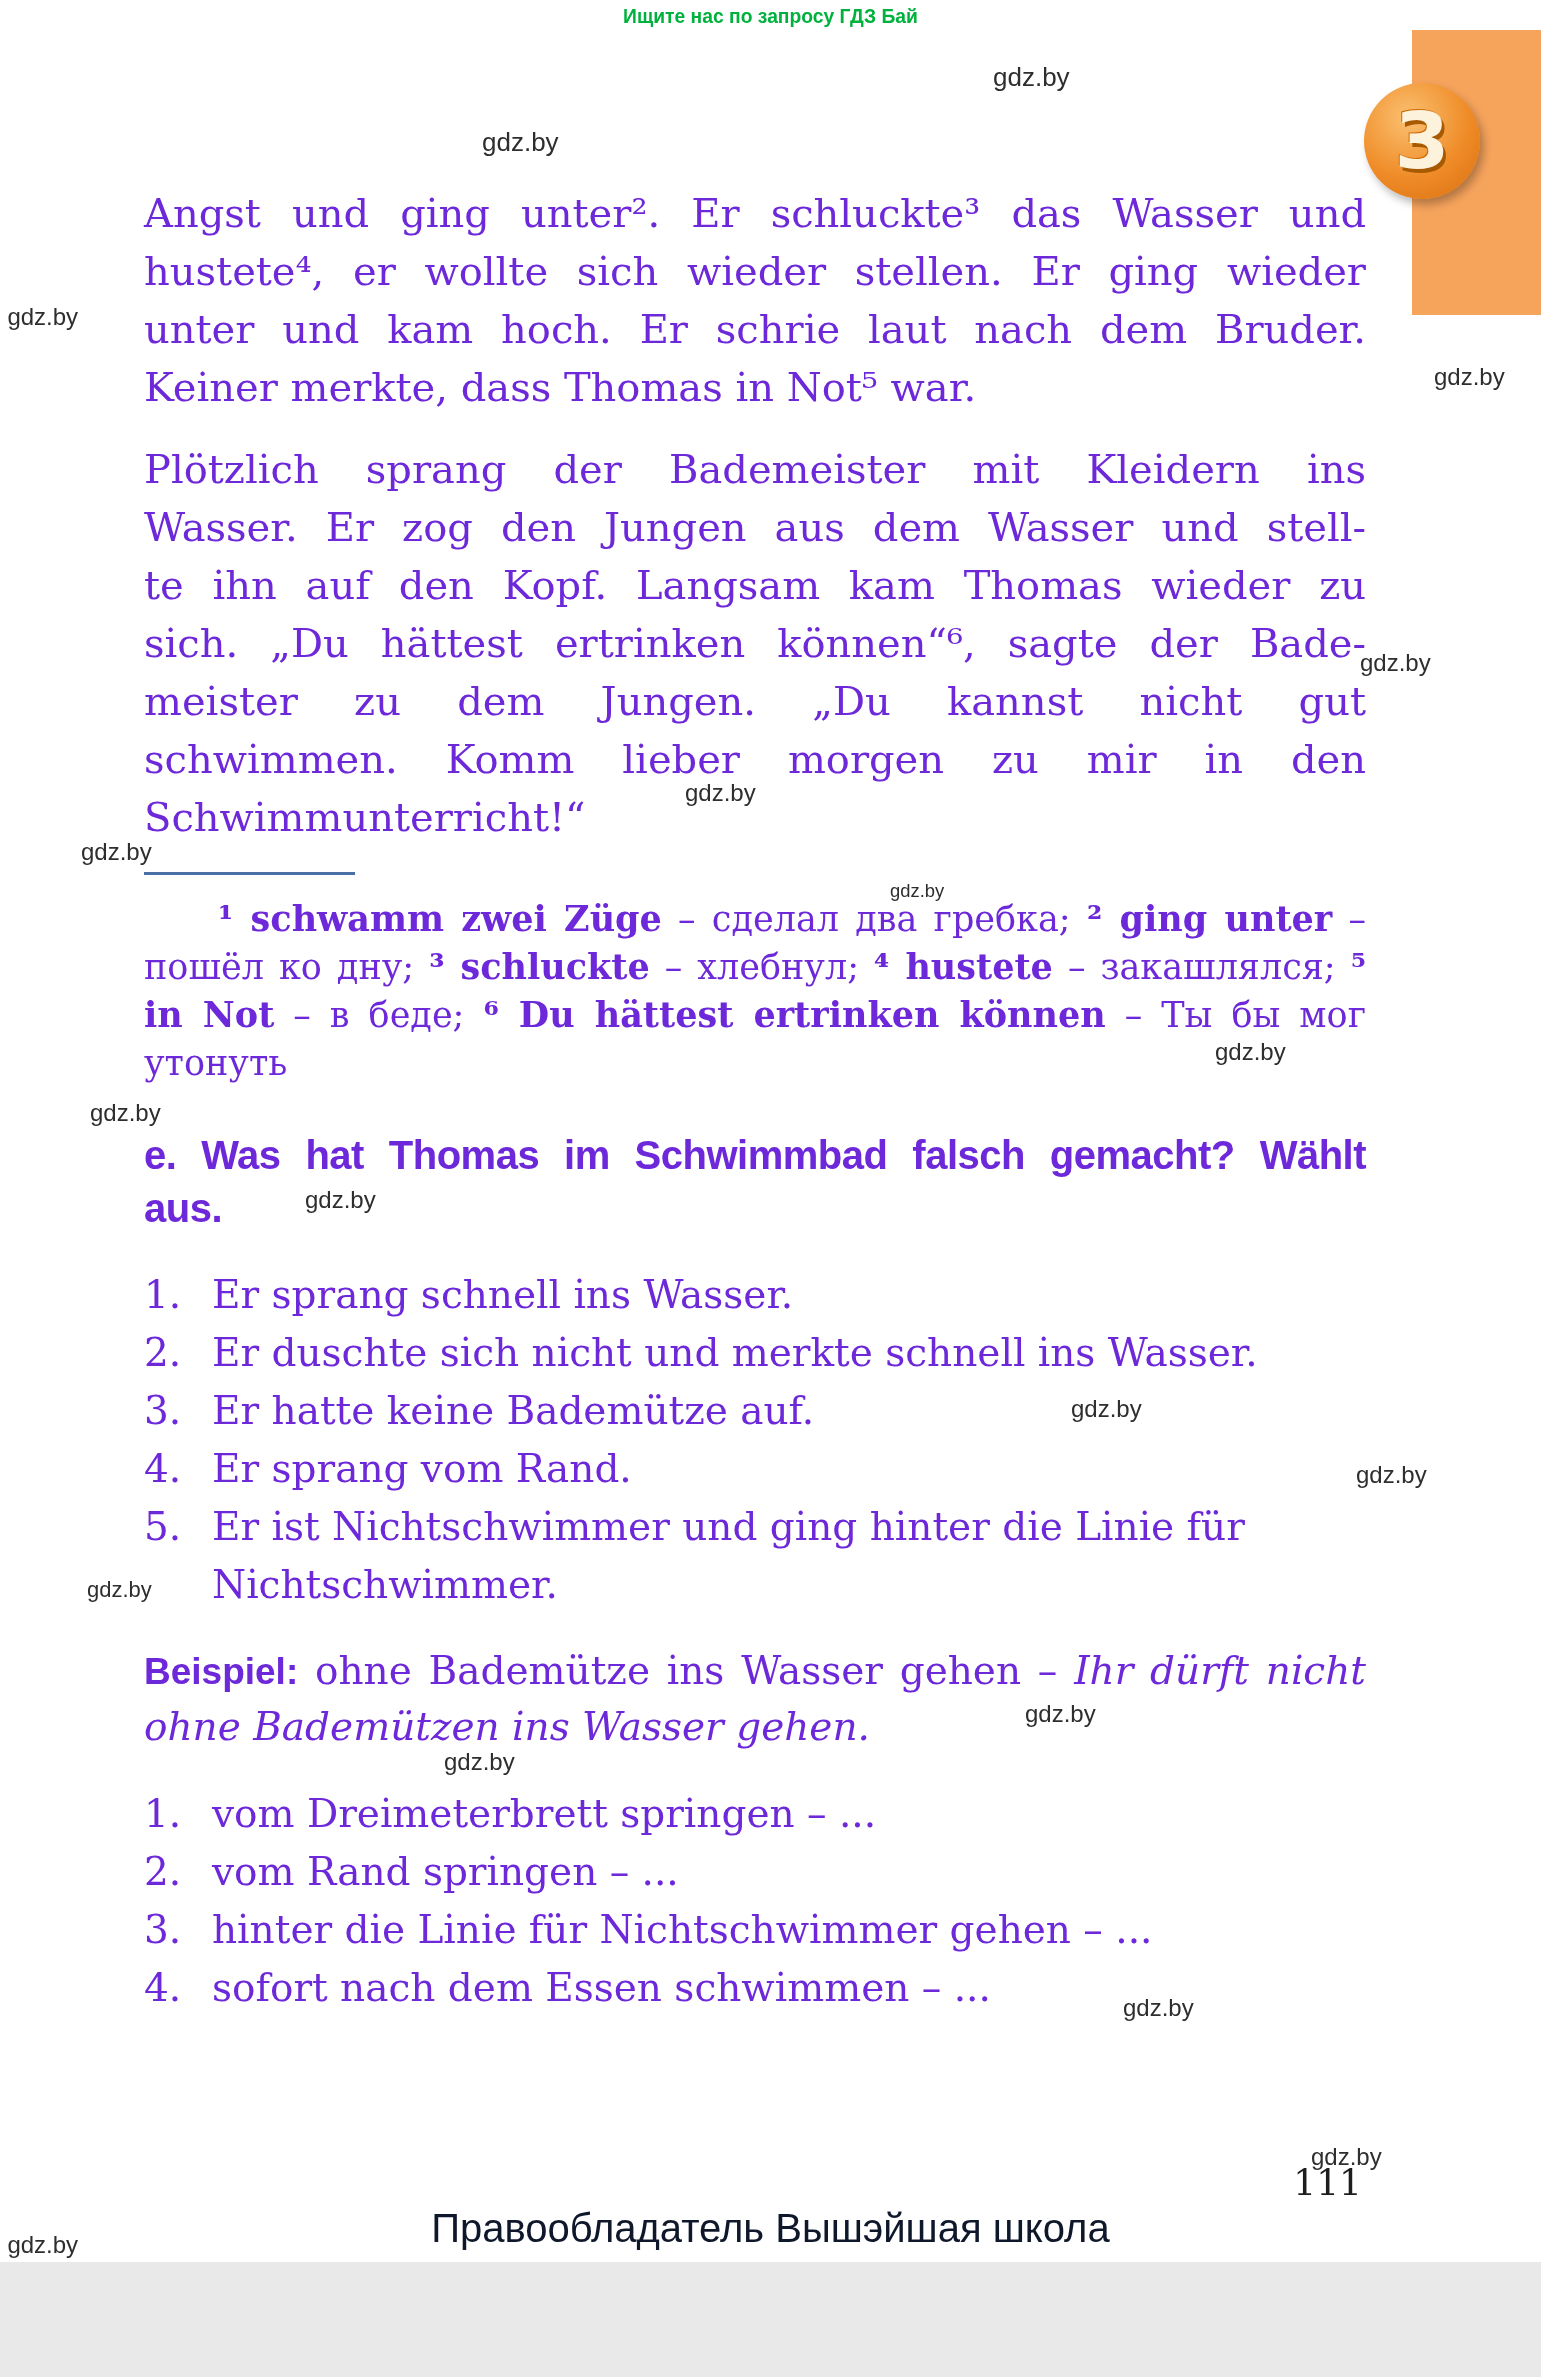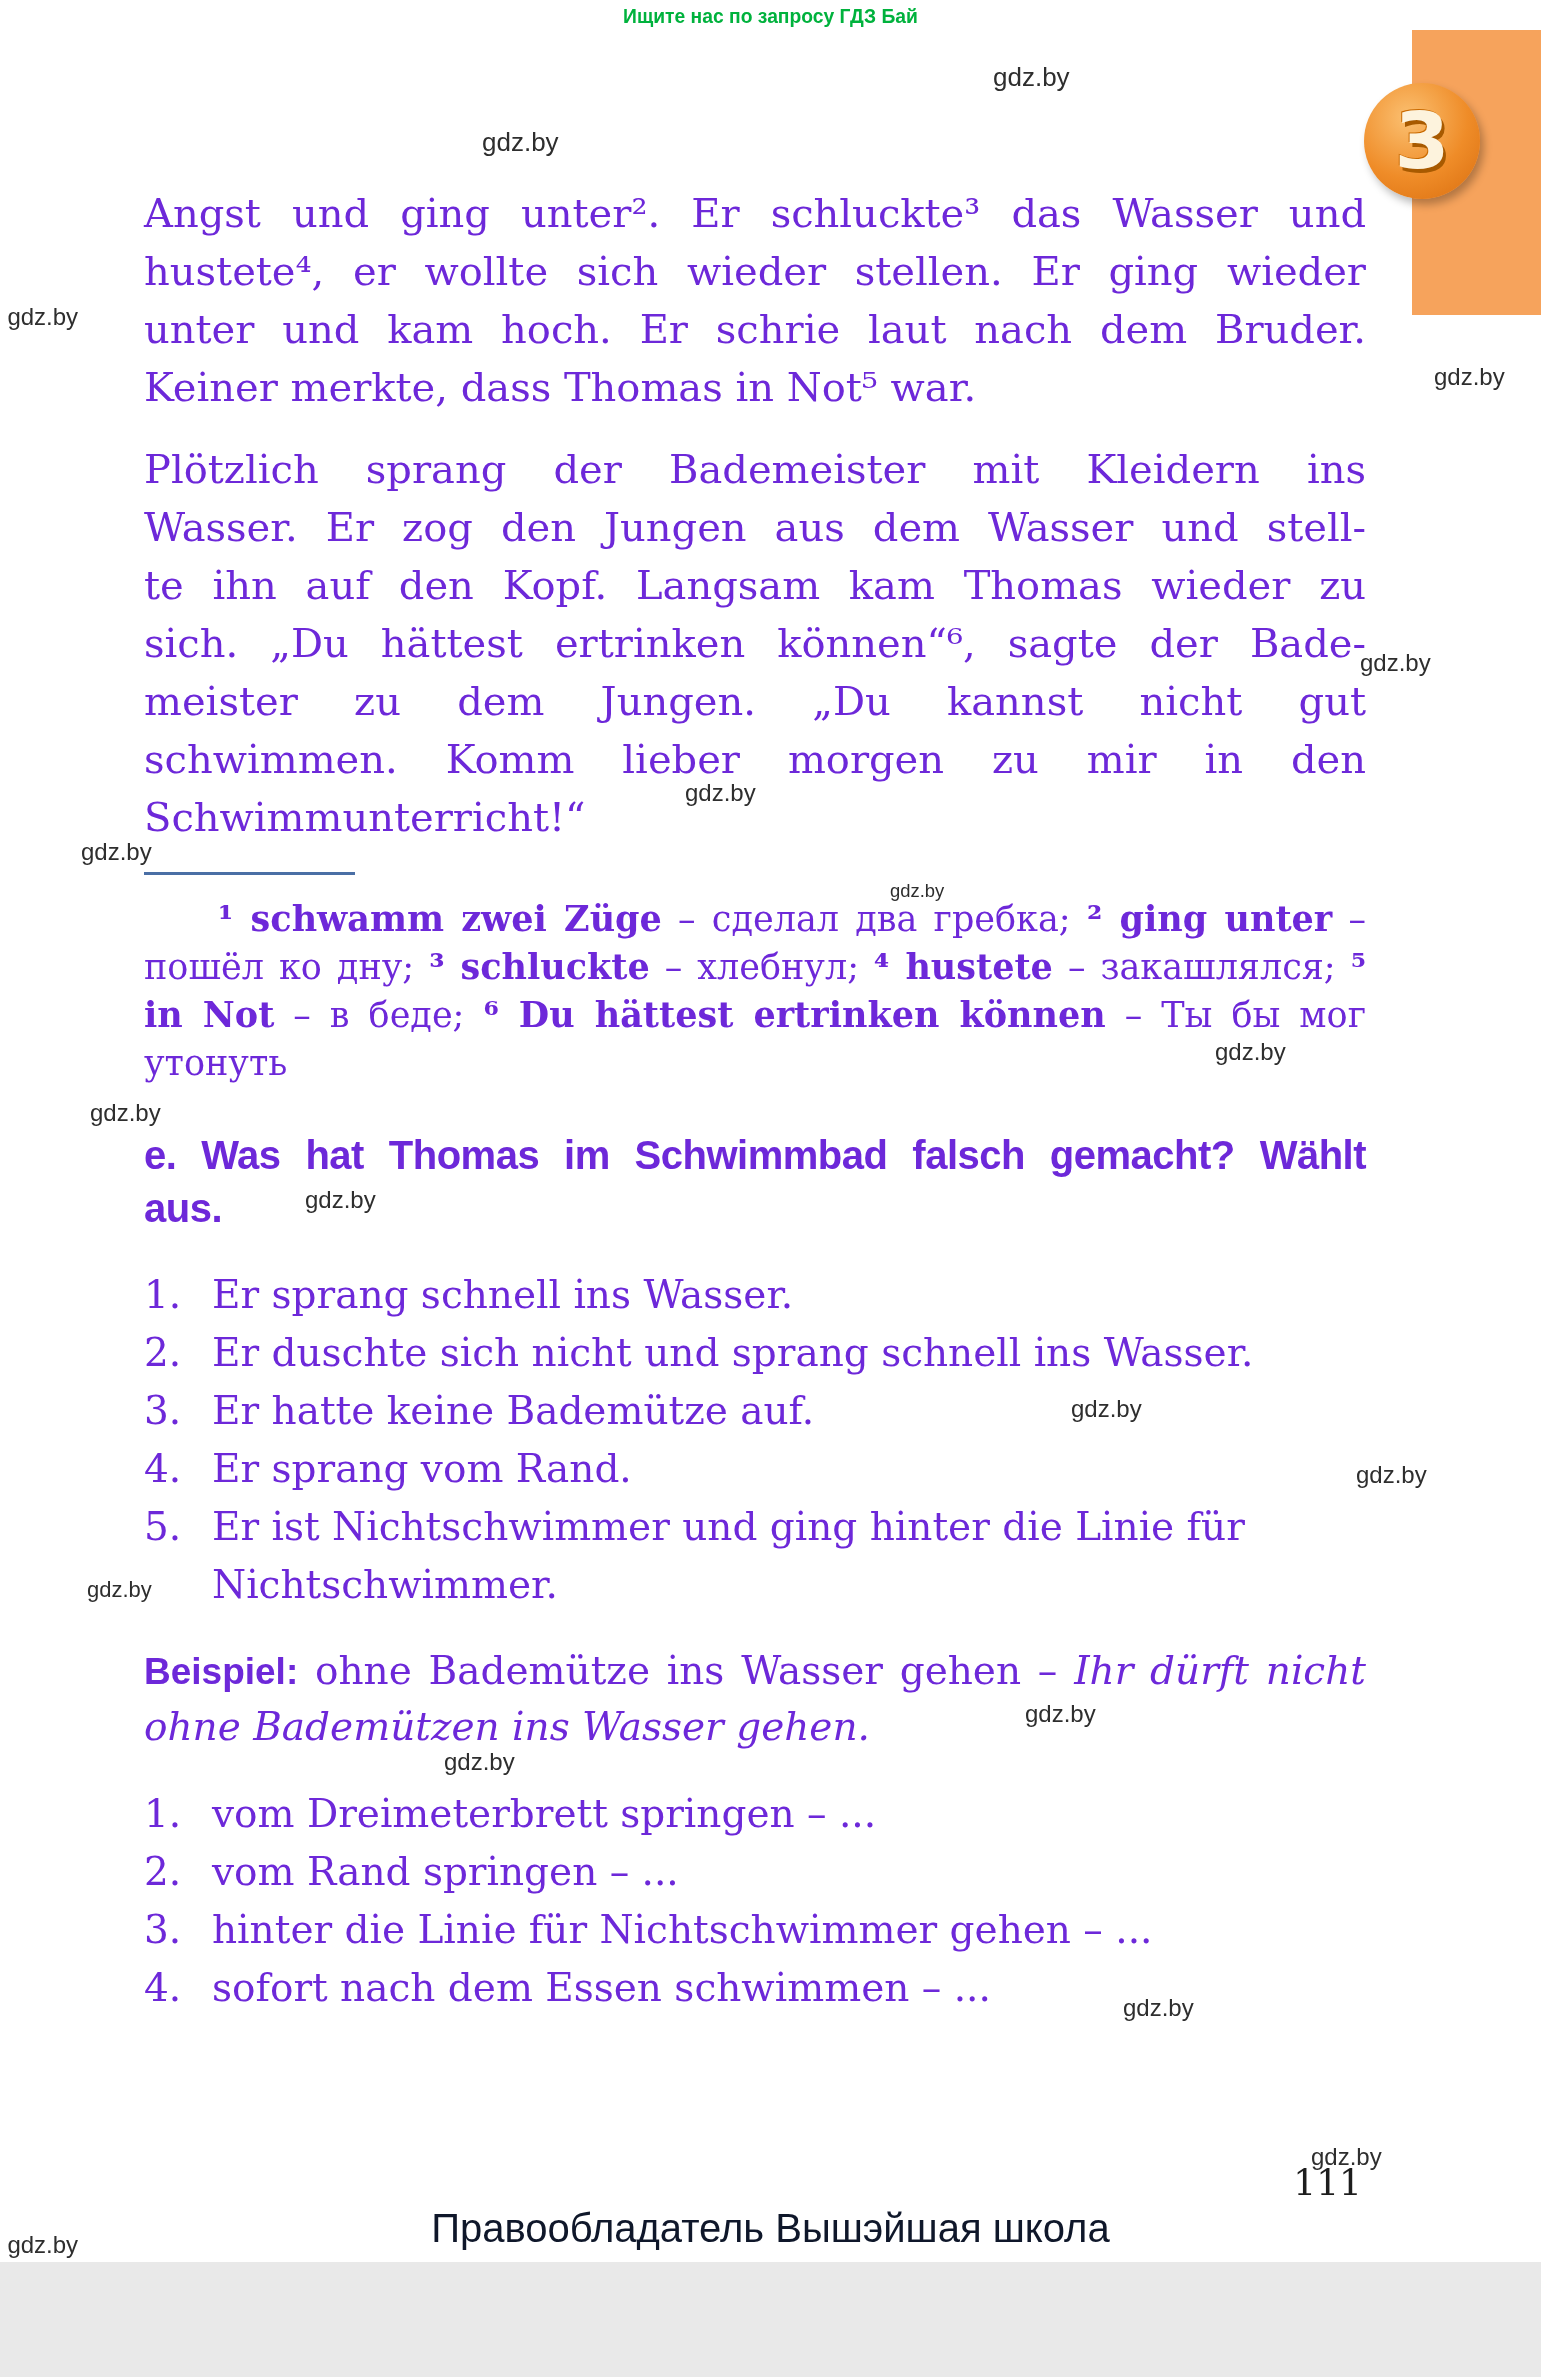--- a/index.html
+++ b/index.html
@@ -92,21 +92,21 @@
         <div class="line">e. Was hat Thomas im Schwimmbad falsch gemacht? Wählt</div>
         <div class="line last">aus.</div>
       </div>
     <div class="list serif">
         <div class="li">
           <span class="num">1.</span>
           <span class="txt">Er sprang schnell ins Wasser.</span>
         </div>
         <div class="li">
           <span class="num">2.</span>
-          <span class="txt">Er duschte sich nicht und sprang schnell ins Wasser.</span>
+          <span class="txt">Er duschte sich nicht und merkte schnell ins Wasser.</span>
         </div>
         <div class="li">
           <span class="num">3.</span>
           <span class="txt">Er hatte keine Bademütze auf.</span>
         </div>
         <div class="li">
           <span class="num">4.</span>
           <span class="txt">Er sprang vom Rand.</span>
         </div>
         <div class="li">

